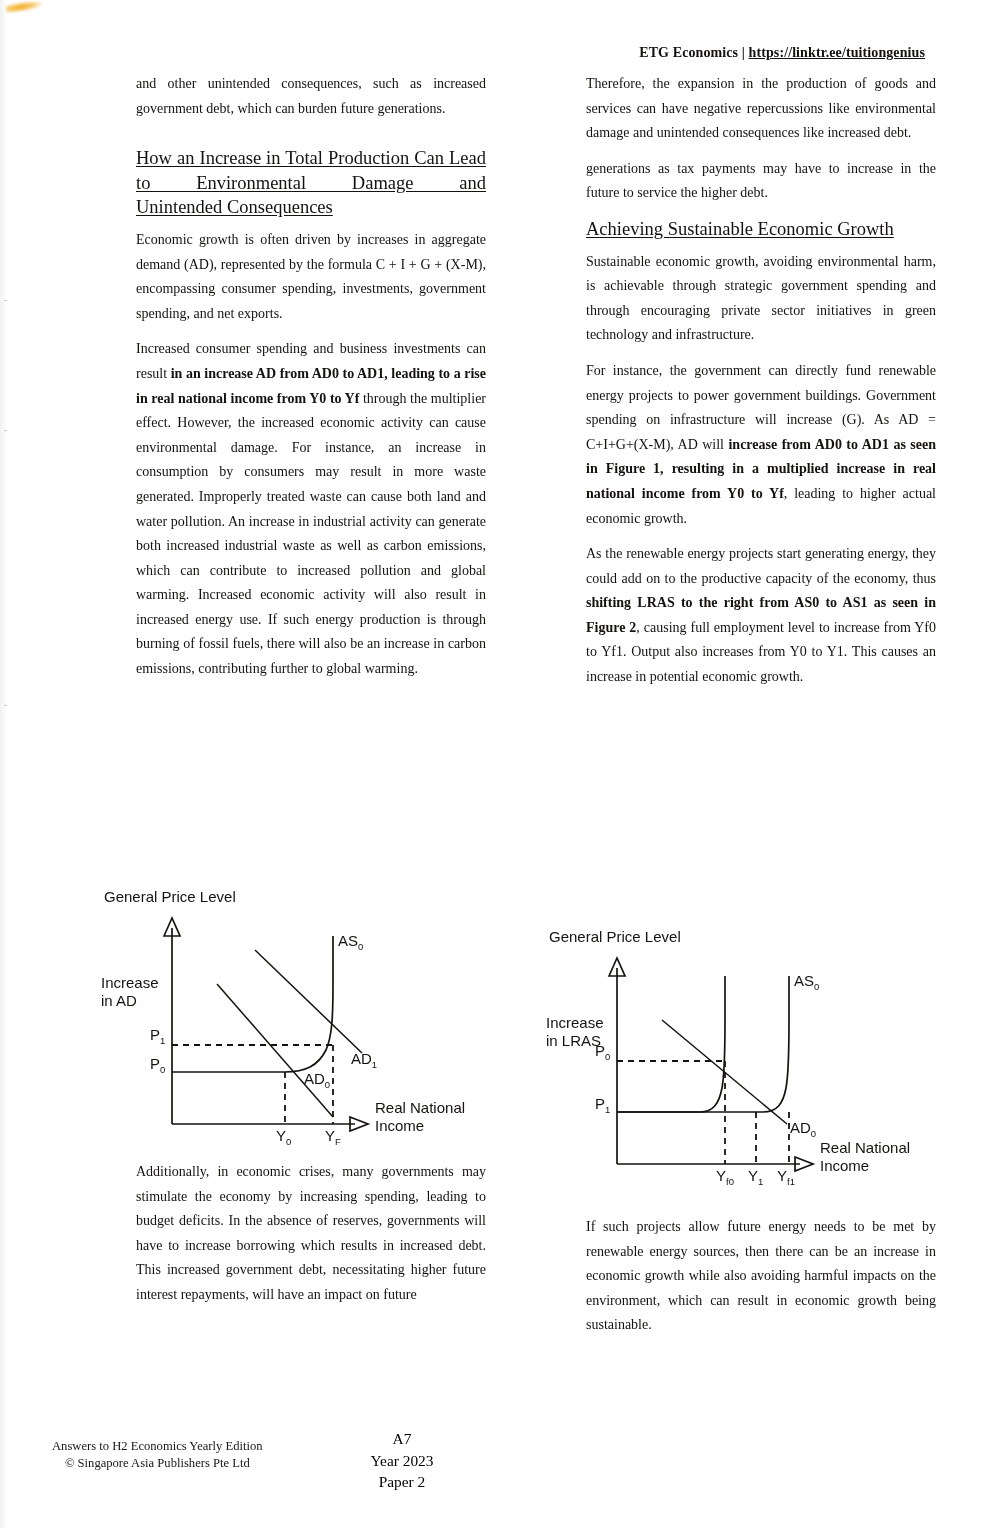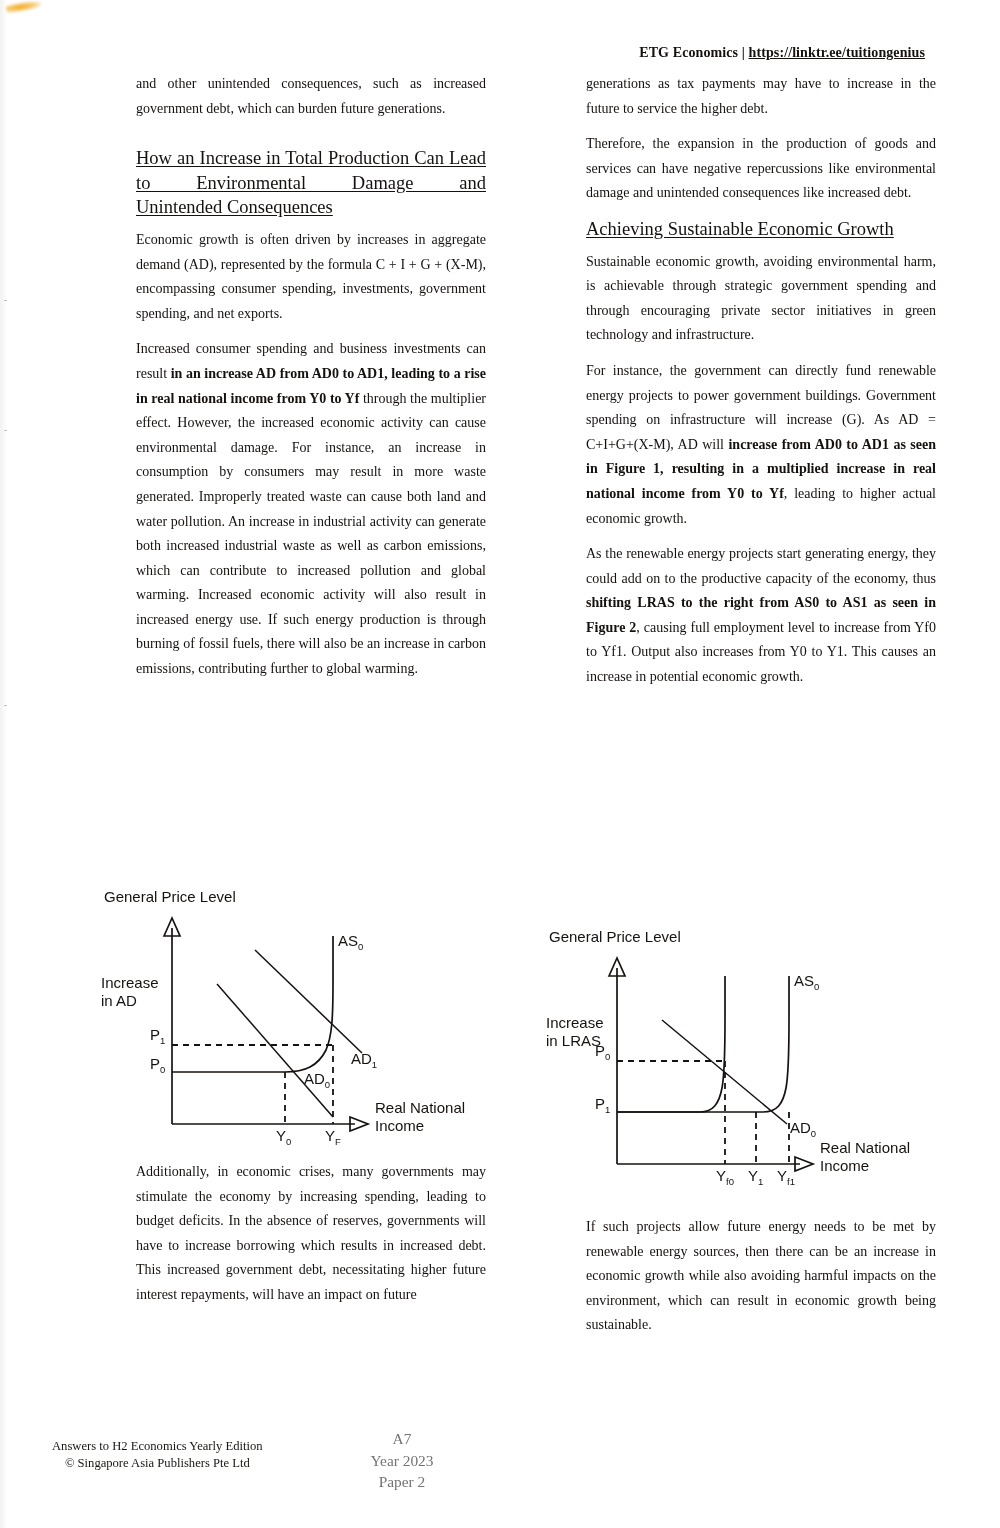--- a/index.html
+++ b/index.html
@@ -131,21 +131,21 @@
     text-align: center;
   }
   .footer-center {
     position: absolute;
     left: 0;
     top: 1428px;
     width: 804px;
     text-align: center;
     font-size: 15.4px;
     line-height: 21.5px;
-    color: #737373;
+    color: #000000;
   }
 </style>
 </head>
 <body>
 
 <div class="page">
 
   <div class="scan-edge"></div>
   <div class="scan-blot"></div>
   <div class="edge-tick" style="top:300px;"></div>
@@ -166,23 +166,23 @@
       <h3 class="subhead" style="margin-bottom:0px;">Unintended Consequences</h3>
 
       <p class="para" style="margin-top:8px;">Economic growth is often driven by increases in aggregate demand (AD), represented by the formula C + I + G + (X-M), encompassing consumer spending, investments, government spending, and net exports.</p>
 
       <p class="para"><span>Increased consumer spending and business investments can result </span><b class="bd">in an increase AD from AD0 to AD1, leading to a rise in real national income from Y0 to Yf</b><span> through the multiplier effect. However, the increased economic activity can cause environmental damage. For instance, an increase in consumption by consumers may result in more waste generated. Improperly treated waste can cause both land and water pollution. An increase in industrial activity can generate both increased industrial waste as well as carbon emissions, which can contribute to increased pollution and global warming. Increased economic activity will also result in increased energy use. If such energy production is through burning of fossil fuels, there will also be an increase in carbon emissions, contributing further to global warming.</span></p>
 
     </div>
 
     <div class="col col-right">
 
+      <p class="para">Therefore, the expansion in the production of goods and services can have negative repercussions like environmental damage and unintended consequences like increased debt.</p>
+
       <p class="para">generations as tax payments may have to increase in the future to service the higher debt.</p>
-
-      <p class="para">Therefore, the expansion in the production of goods and services can have negative repercussions like environmental damage and unintended consequences like increased debt.</p>
 
       <h3 class="subhead">Achieving Sustainable Economic Growth</h3>
 
       <p class="para" style="margin-top:8px;">Sustainable economic growth, avoiding environmental harm, is achievable through strategic government spending and through encouraging private sector initiatives in green technology and infrastructure.</p>
 
       <p class="para"><span>For instance, the government can directly fund renewable energy projects to power government buildings. Government spending on infrastructure will increase (G). As AD = C+I+G+(X-M), AD will </span><b class="bd">increase from AD0 to AD1 as seen in Figure 1, resulting in a multiplied increase in real national income from Y0 to Yf</b><span>, leading to higher actual economic growth.</span></p>
 
       <p class="para"><span>As the renewable energy projects start generating energy, they could add on to the productive capacity of the economy, thus </span><b class="bd">shifting LRAS to the right from AS0 to AS1 as seen in Figure 2</b><span>, causing full employment level to increase from Yf0 to Yf1. Output also increases from Y0 to Y1. This causes an increase in potential economic growth.</span></p>
 
     </div>

